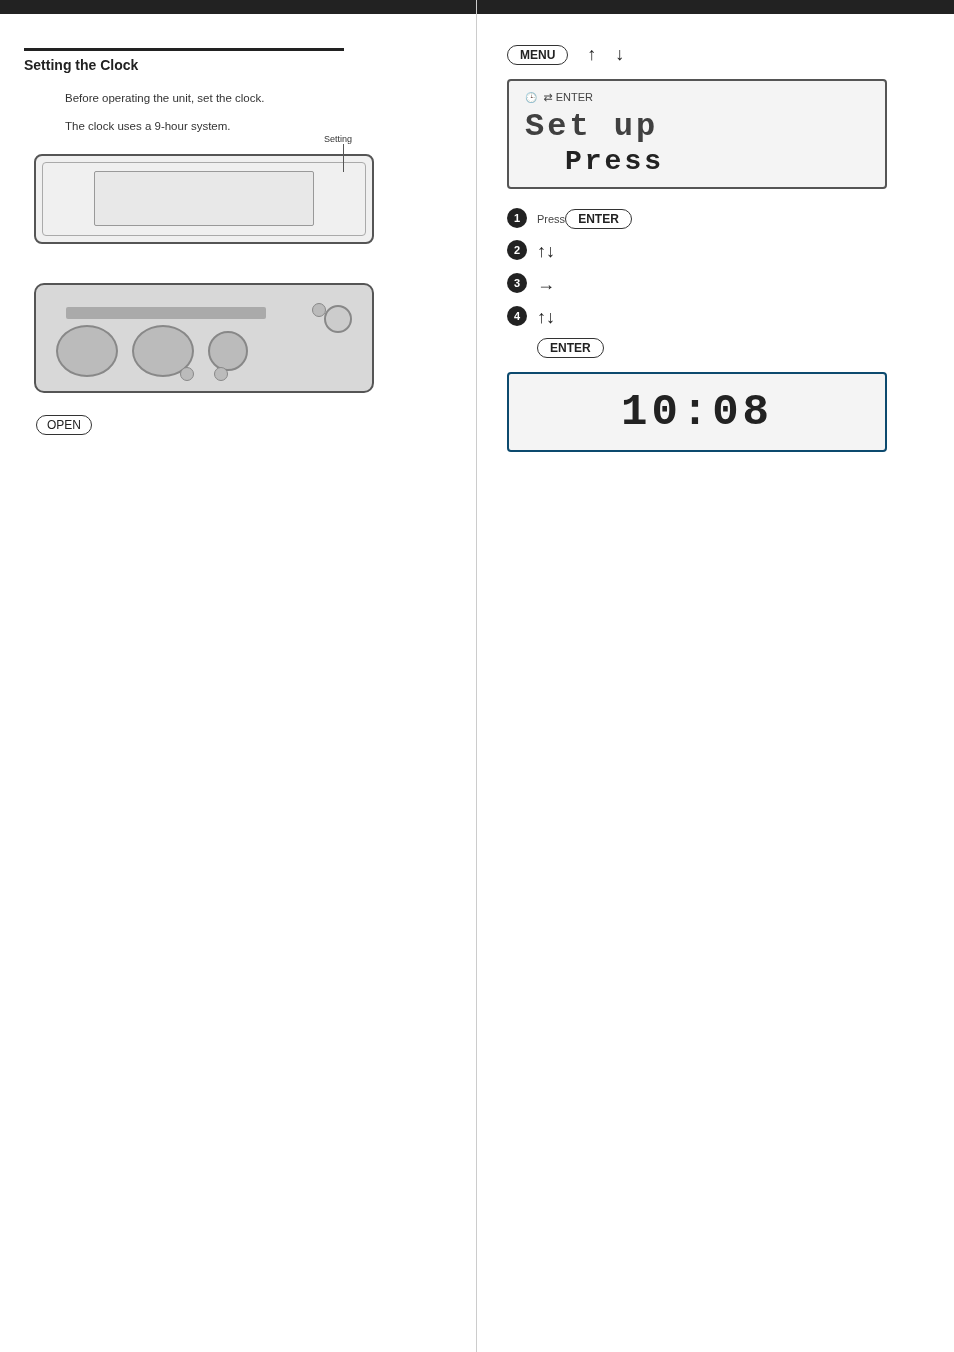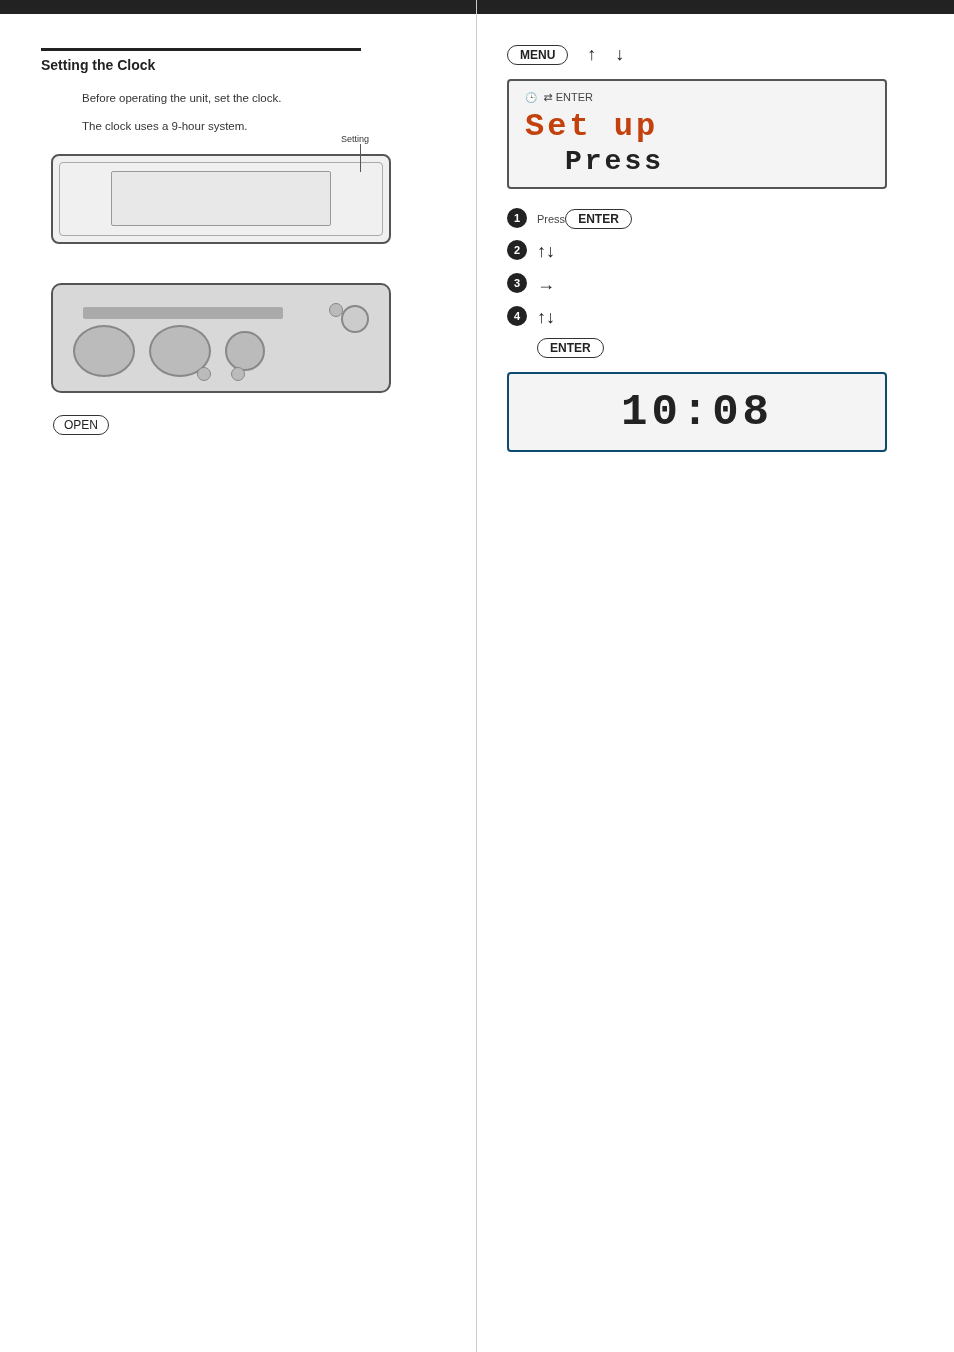--- a/index.html
+++ b/index.html
@@ -44,21 +44,20 @@
     .top-bar-right {
       position: absolute;
       top: 0; left: 0; right: 0;
       height: 14px;
       background: #222;
     }
 
     
     .left-content {
       margin-top: 30px;
-      margin-left: 17px;
     }
 
     .section-title-bar {
       width: 320px;
       height: 3px;
       background: #222;
       margin-bottom: 6px;
     }
 
     .section-heading {
@@ -230,21 +229,21 @@
       gap: 6px;
       font-size: 10px;
       margin-bottom: 4px;
       color: #444;
     }
 
     .lcd-text {
       font-family: 'Courier New', monospace;
       font-size: 32px;
       font-weight: bold;
-      color: #c2410c;
+      color: #404040;
       letter-spacing: 3px;
       line-height: 1.2;
     }
 
     .lcd-text-small {
       font-family: 'Courier New', monospace;
       font-size: 28px;
       font-weight: bold;
       color: #222;
       letter-spacing: 3px;

